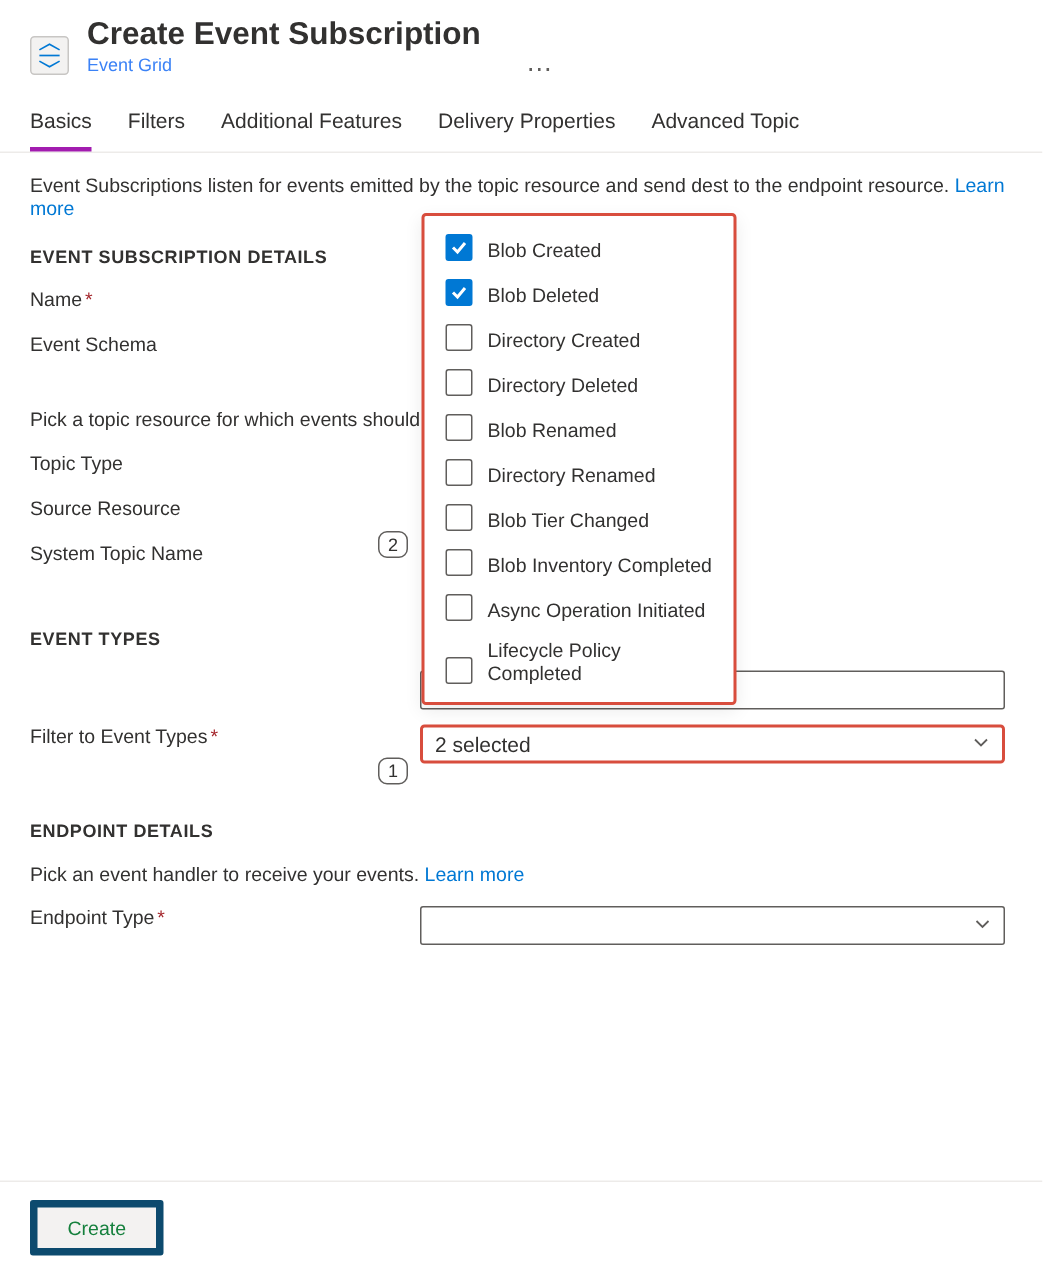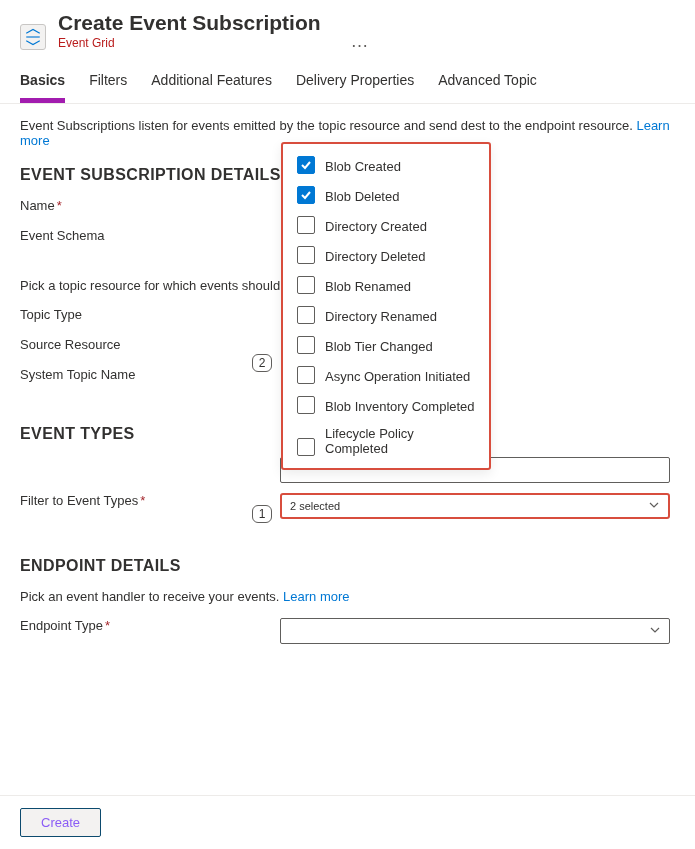--- a/index.html
+++ b/index.html
@@ -39,21 +39,21 @@
       height: 18px;
     }
     .header-text h1 {
       font-size: 21px;
       font-weight: 600;
       color: #323130;
       line-height: 1.2;
     }
     .header-text .subtitle {
       font-size: 12px;
-      color: #b91c1c;
+      color: #3b82f6;
       margin-top: 1px;
     }
     .header-ellipsis {
       margin-left: 18px;
       color: #605e5c;
       font-size: 18px;
       line-height: 1;
       margin-top: 4px;
     }
     .tabs {
@@ -63,37 +63,37 @@
       border-bottom: 1px solid #edebe9;
     }
     .tab {
       font-size: 14px;
       padding: 8px 0 10px 0;
       cursor: pointer;
       border-bottom: 3px solid transparent;
       color: #323130;
     }
     .tab.active {
-      font-weight: 700;
-      border-bottom: 5px solid #a21caf;
+      font-weight: 400;
+      border-bottom: 3px solid #a21caf;
     }
     .content {
       padding: 14px 20px 0 20px;
     }
     .desc {
       font-size: 13px;
       color: #323130;
       margin-bottom: 18px;
     }
     .link {
       color: #0078d4;
       cursor: pointer;
     }
     .section-title {
-      font-size: 16px;
+      font-size: 12px;
       font-weight: 700;
       letter-spacing: 0.4px;
       color: #323130;
       margin: 8px 0 14px 0;
     }
     .form-row {
       display: flex;
       margin-bottom: 10px;
       min-height: 20px;
     }
@@ -112,21 +112,21 @@
       color: #323130;
       margin-bottom: 14px;
     }
     .dropdown-control {
       border: 1px solid #605e5c;
       border-radius: 2px;
       height: 26px;
       display: flex;
       align-items: center;
       padding: 0 8px;
-      font-size: 11px;
+      font-size: 14px;
       background: #fff;
       cursor: pointer;
       position: relative;
       flex: 1;
     }
     .dropdown-control.filter {
       border: 2px solid #d84d3d;
       border-radius: 3px;
     }
     .dropdown-chev {
@@ -204,23 +204,23 @@
       position: absolute;
       bottom: 0;
       left: 0;
       right: 0;
       border-top: 1px solid #edebe9;
       padding: 12px 20px;
       background: #fff;
     }
     .create-btn {
       background: #f3f2f1;
-      border: 1px solid #0c4a6e;
+      border: 5px solid #0c4a6e;
       border-radius: 2px;
-      color: #8b5cf6;
+      color: #15803d;
       font-size: 13px;
       padding: 6px 20px;
       cursor: default;
     }
     .sp { height: 20px; }
   </style>
 </head>
 <body>
 
 <div class="header">
@@ -343,25 +343,25 @@
     <div class="popup-item">
       <div class="chk"></div>
       <span>Directory Renamed</span>
     </div>
     <div class="popup-item">
       <div class="chk"></div>
       <span>Blob Tier Changed</span>
     </div>
     <div class="popup-item">
       <div class="chk"></div>
+      <span>Blob Inventory Completed</span>
+    </div>
+    <div class="popup-item">
+      <div class="chk"></div>
       <span>Async Operation Initiated</span>
-    </div>
-    <div class="popup-item">
-      <div class="chk"></div>
-      <span>Blob Inventory Completed</span>
     </div>
     <div class="popup-item">
       <div class="chk"></div>
       <span>Lifecycle Policy Completed</span>
     </div>
   </div>
 
 <div class="footer">
   <button class="create-btn">Create</button>
 </div>

